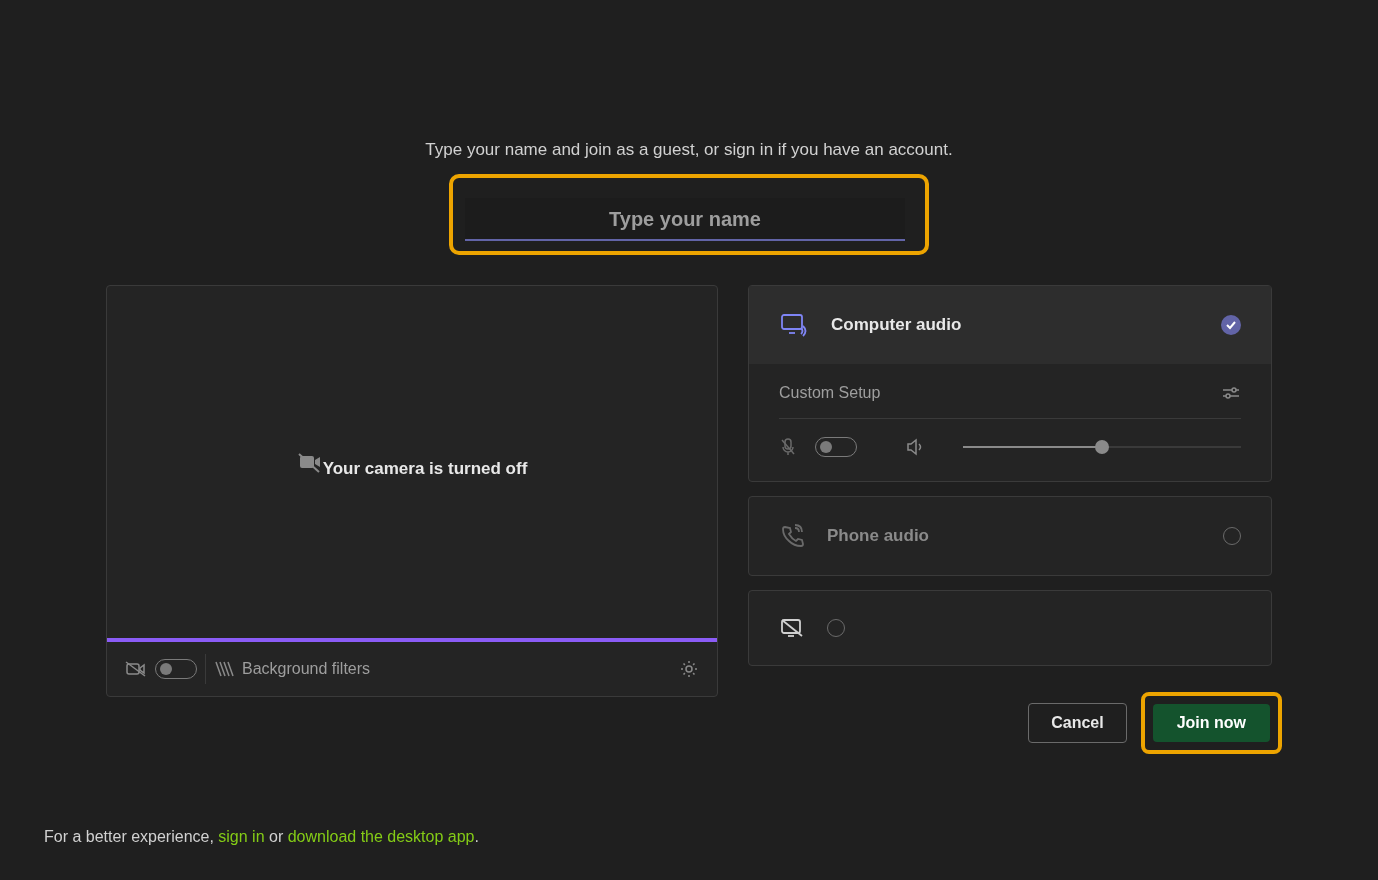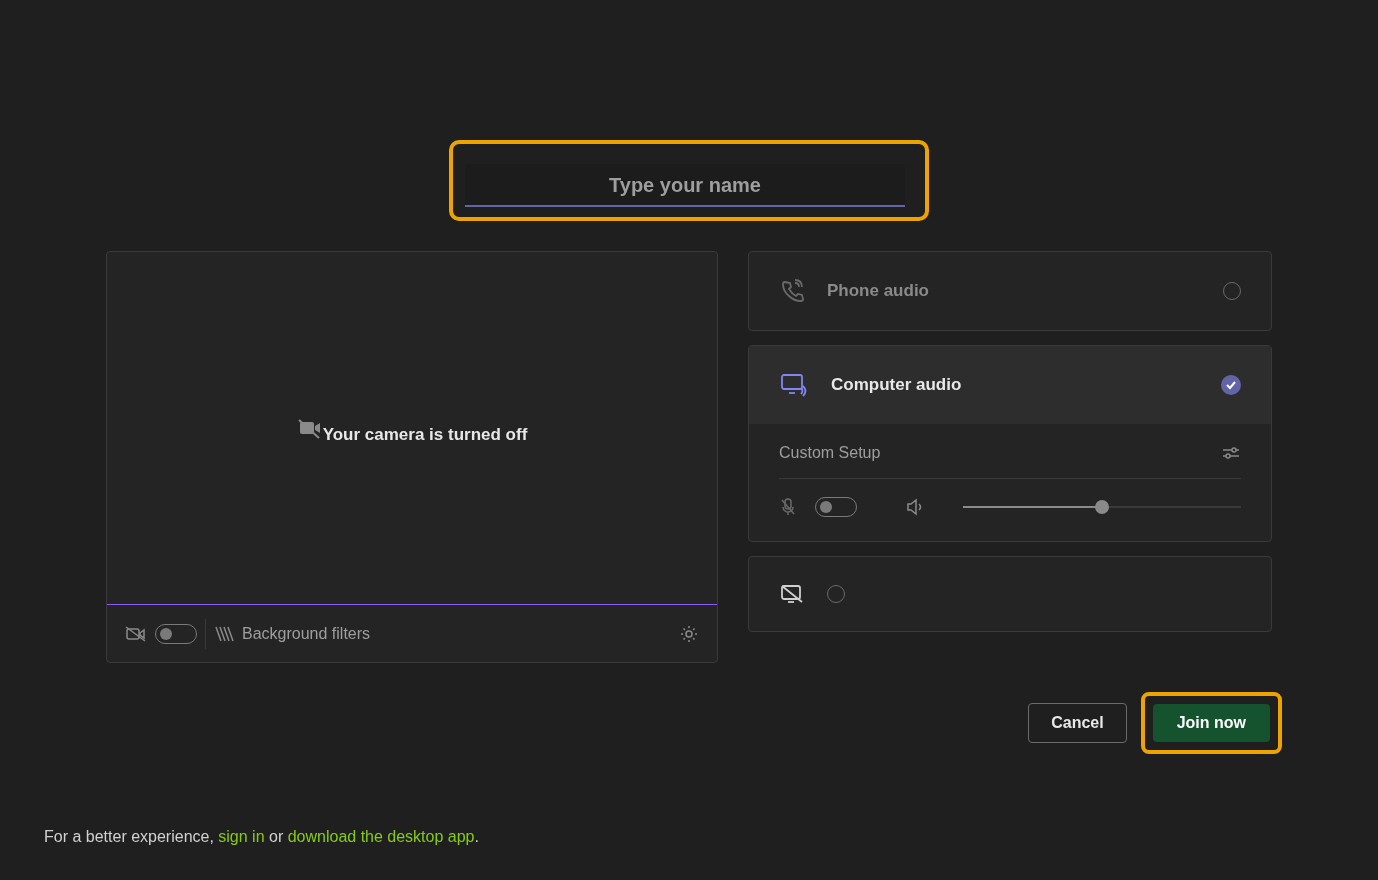--- a/index.html
+++ b/index.html
@@ -72,21 +72,21 @@
       color: #a0a0a0;
     }
     .camera-off-text {
       font-size: 17px;
       font-weight: 600;
       color: #e8e8e8;
       margin-top: 14px;
     }
     .camera-bar {
       height: 58px;
-      border-top: 1px solid #8b5cf6;
+      border-top: 4px solid #8b5cf6;
       display: flex;
       align-items: center;
       padding: 0 18px;
       gap: 8px;
     }
     .divider-v {
       width: 1px;
       height: 30px;
       background: #3a3a3a;
     }
@@ -227,20 +227,21 @@
       bottom: 34px;
       font-size: 16px;
       color: #d1d1d1;
     }
     .footer a { color: #84cc16; text-decoration: none; }
   </style>
 </head>
 <body>
 
 <div class="container">
+  <div class="instruction">Type your name and join as a guest, or sign in if you have an account.</div>
 
   <div class="name-input-wrap">
     <div class="name-input-inner">
       <input class="name-input" type="text" placeholder="Type your name" style="">
     </div>
   </div>
 
   <div class="panels">
 
     <div class="camera-panel">
@@ -274,33 +275,20 @@
         <span class="icon">
           <svg width="20" height="20" viewBox="0 0 20 20" fill="none" stroke="#8a8a8a" stroke-width="1.5">
             <circle cx="10" cy="10" r="3"></circle>
             <path d="M10 2v2 M10 16v2 M2 10h2 M16 10h2 M4.5 4.5l1.4 1.4 M14.1 14.1l1.4 1.4 M4.5 15.5l1.4-1.4 M14.1 5.9l1.4-1.4"></path>
           </svg>
         </span>
       </div>
     </div>
 
     <div class="audio-panel">
-      <div class="audio-option">
-        <div class="audio-header">
-          <span class="icon">
-            <svg width="26" height="26" viewBox="0 0 26 26" fill="none" stroke="#6a6a6a" stroke-width="1.8">
-              <path d="M6 4 q-2 0 -2 2 q0 7 6 12 q5 5 12 5 q2 0 2 -2 l-1 -4 l-4 -1 l-2 2 q-4 -2 -7 -7 l2 -2 l-1 -4 z"></path>
-              <path d="M16 5 q4 0 4 4 M16 2 q7 0 7 7"></path>
-            </svg>
-          </span>
-          <span class="audio-label dim">Phone audio</span>
-          <span class="radio"></span>
-        </div>
-      </div>
-
       <div class="audio-option">
         <div class="audio-header selected">
           <span class="icon">
             <svg width="30" height="26" viewBox="0 0 30 26" fill="none" stroke="#7f85f5" stroke-width="1.8">
               <rect x="3" y="3" width="20" height="14" rx="2"></rect>
               <path d="M10 21 H16"></path>
               <path d="M22 16 q3 3 0 6"></path>
               <path d="M24 14 q5 5 0 10"></path>
             </svg>
           </span>
@@ -343,20 +331,33 @@
                 <div class="slider-thumb"></div>
               </div>
             </div>
           </div>
         </div>
       </div>
 
       <div class="audio-option">
         <div class="audio-header">
           <span class="icon">
+            <svg width="26" height="26" viewBox="0 0 26 26" fill="none" stroke="#6a6a6a" stroke-width="1.8">
+              <path d="M6 4 q-2 0 -2 2 q0 7 6 12 q5 5 12 5 q2 0 2 -2 l-1 -4 l-4 -1 l-2 2 q-4 -2 -7 -7 l2 -2 l-1 -4 z"></path>
+              <path d="M16 5 q4 0 4 4 M16 2 q7 0 7 7"></path>
+            </svg>
+          </span>
+          <span class="audio-label dim">Phone audio</span>
+          <span class="radio"></span>
+        </div>
+      </div>
+
+      <div class="audio-option">
+        <div class="audio-header">
+          <span class="icon">
             <svg width="26" height="22" viewBox="0 0 26 22" fill="none" stroke="#d0d0d0" stroke-width="1.8">
               <rect x="3" y="3" width="18" height="13" rx="2"></rect>
               <path d="M9 19 H15"></path>
               <path d="M3 3 L23 19"></path>
             </svg>
           </span>
           <span class="radio"></span>
         </div>
       </div>
     </div>

